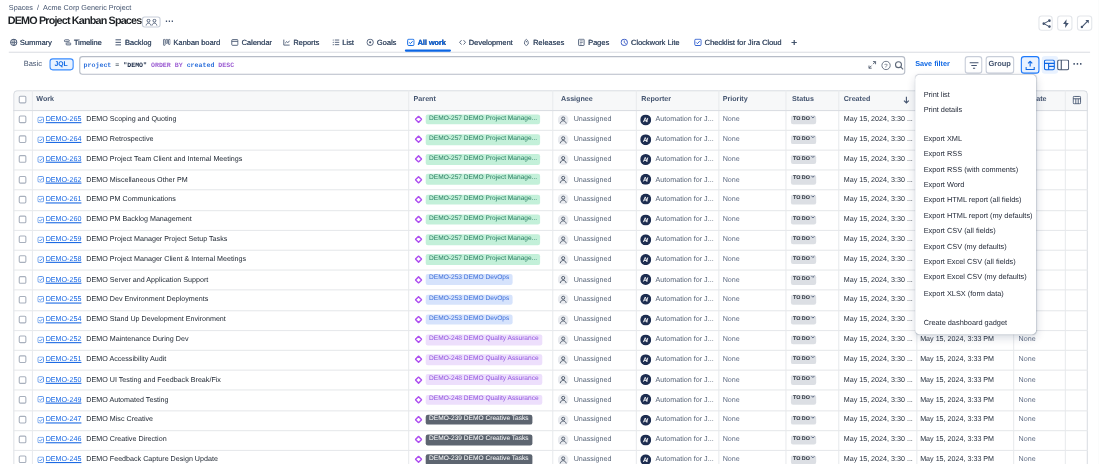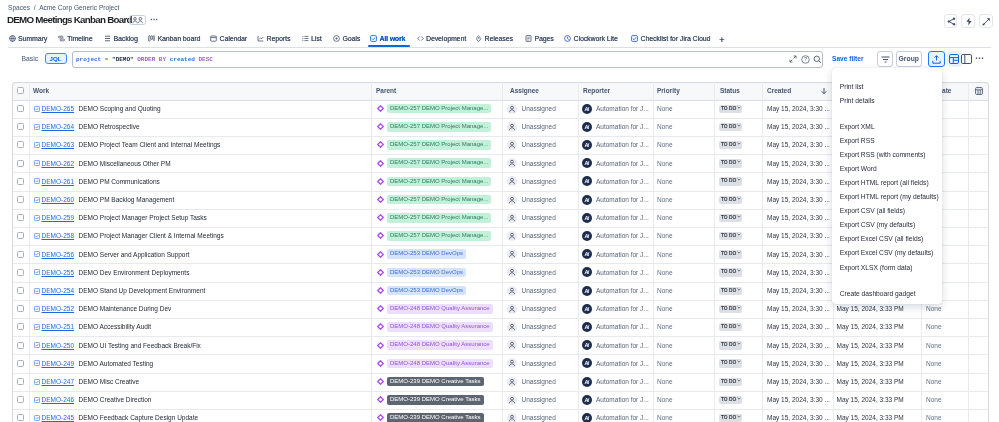--- a/index.html
+++ b/index.html
@@ -38,21 +38,21 @@
 .gtx{position:absolute;top:5.6px;color:#586578;font-size:6.5px}
 .none{position:absolute;top:5.6px;color:#626F86;font-size:6.5px}
 .lz{position:absolute;left:707.4px;top:5.2px;height:8.4px;background:#DCDFE4;border-radius:2px;padding:0 1.5px;font-size:4.9px;font-weight:bold;color:#303740;line-height:8.6px}
 .dt{position:absolute;top:5.6px;color:#2B3442;font-size:6.5px}
 
 .dd{position:absolute;left:832px;top:68px;width:110px;height:236px;background:#fff;border-radius:4px;box-shadow:0 3px 8px rgba(9,30,66,.16),0 0 1px rgba(9,30,66,.22);z-index:20}
 .mi{position:absolute;left:7.7px;font-size:6.7px;color:#1D2433;white-space:nowrap}
 </style></head><body>
 
 <div class="crumb">Spaces&nbsp;&nbsp;/&nbsp;&nbsp;Acme Corp Generic Project</div>
-<div class="title">DEMO Meetings Kanban Board</div>
+<div class="title">DEMO Project Kanban Spaces</div>
 <div class="abs" style="left:129px;top:14.5px;width:17px;height:10.5px;border:1px solid #C8CED9;border-radius:2.5px">
     <svg width="12" height="7" viewBox="0 0 12 7" style="position:absolute;left:1.5px;top:1.2px">
       <circle cx="3" cy="1.8" r="1.3" fill="none" stroke="#44546F" stroke-width="0.8"></circle>
       <path d="M0.8 6.2c0.3-1.5 1.2-2.2 2.2-2.2s1.9 0.7 2.2 2.2" fill="none" stroke="#44546F" stroke-width="0.8"></path>
       <circle cx="8.4" cy="1.8" r="1.3" fill="none" stroke="#44546F" stroke-width="0.8"></circle>
       <path d="M6.2 6.2c0.3-1.5 1.2-2.2 2.2-2.2s1.9 0.7 2.2 2.2" fill="none" stroke="#44546F" stroke-width="0.8"></path>
     </svg>
   </div>
 <div class="abs" style="left:150px;top:15px;font-size:8px;font-weight:bold;color:#44546F">⋯</div>
 <div class="btn" style="left:943.5px;top:14px;width:13.5px;height:13.5px;border-color:#E3E6EA">

